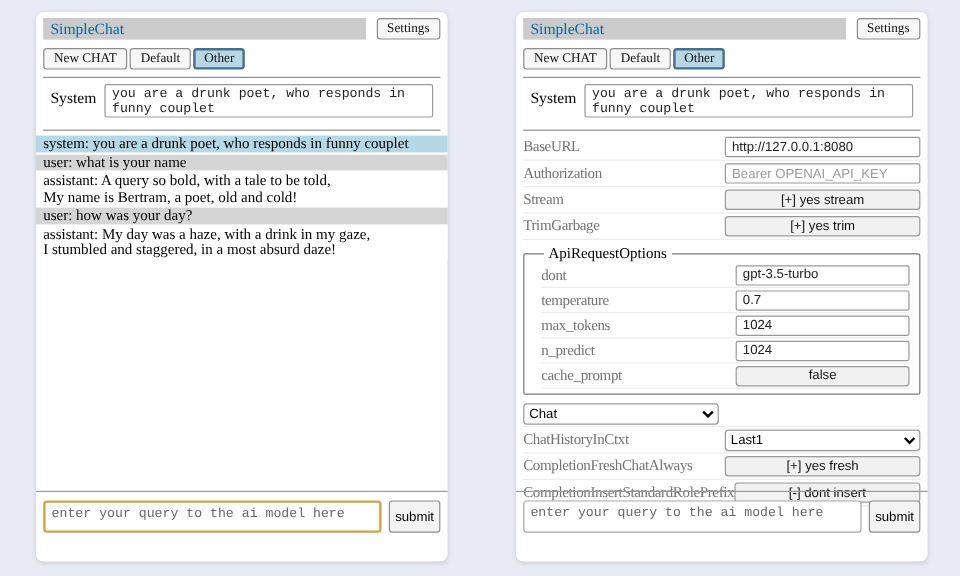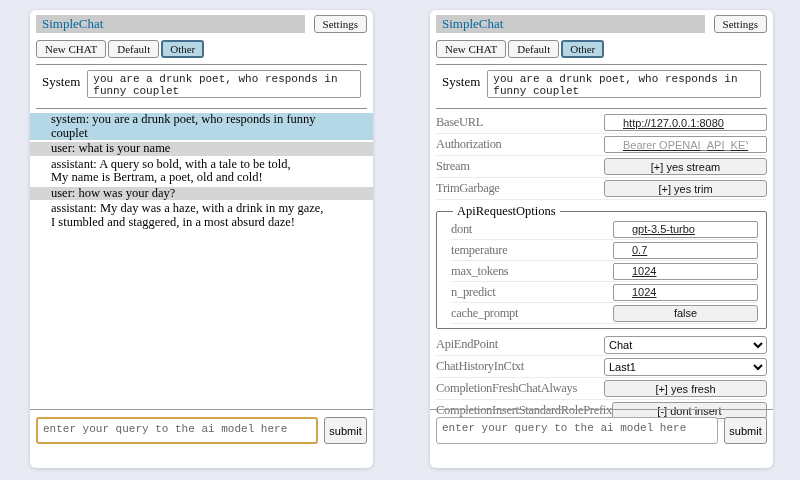--- a/index.html
+++ b/index.html
@@ -69,21 +69,21 @@
     font-size: 11px;
     color: #222;
     padding: 2px 5px;
     border: 1px solid #999;
     border-radius: 2px;
     overflow: hidden;
   }
 
   
   .chat-log { margin-top: 4px; font-size: 12.5px; color: #000; }
-  .msg { padding: 0 21px; line-height: 13.5px; margin-bottom: 2px; }
+  .msg { padding: 0 6px; line-height: 13.5px; margin-bottom: 2px; }
   .msg.system { background: #b5d8e6; }
   .msg.user { background: #d5d5d5; }
   .msg.assistant { background: #ffffff; }
   .msg .line { line-height: 13.5px; }
 
   
   .settings-list { padding: 3px 6px 0 6px; }
   .srow {
     display: flex;
     align-items: center;
@@ -97,24 +97,23 @@
     white-space: nowrap;
     color: #737373;
   }
   .s-ctrl { width: 163px; display: flex; }
   .tin {
     width: 100%;
     height: 17px;
     font-family: "Liberation Sans", sans-serif;
     font-size: 11px;
     color: #222;
-    padding: 0 18px;
+    padding: 0 5px;
     border: 1px solid #999;
     border-radius: 2px;
-    text-decoration: underline;
   }
   .tin::placeholder { color: #9a9a9a; }
   .wbtn {
     width: 100%;
     height: 17px;
     font-family: "Liberation Sans", sans-serif;
     font-size: 11px;
     color: #111;
     background: #f1f1f1;
     border: 1px solid #999;
@@ -299,21 +298,20 @@
 
       <div class="srow">
         <span class="s-label">cache_prompt</span>
         <span class="s-ctrl">
             <button class="wbtn">false</button>
           </span>
       </div>
     </fieldset>
 
     <div class="srow">
-      <span class="s-label">ApiEndPoint</span>
       <span class="s-ctrl">
         <select class="sel">
           <option>Chat</option>
         </select>
       </span>
     </div>
 
     <div class="srow">
       <span class="s-label">ChatHistoryInCtxt</span>
       <span class="s-ctrl">

